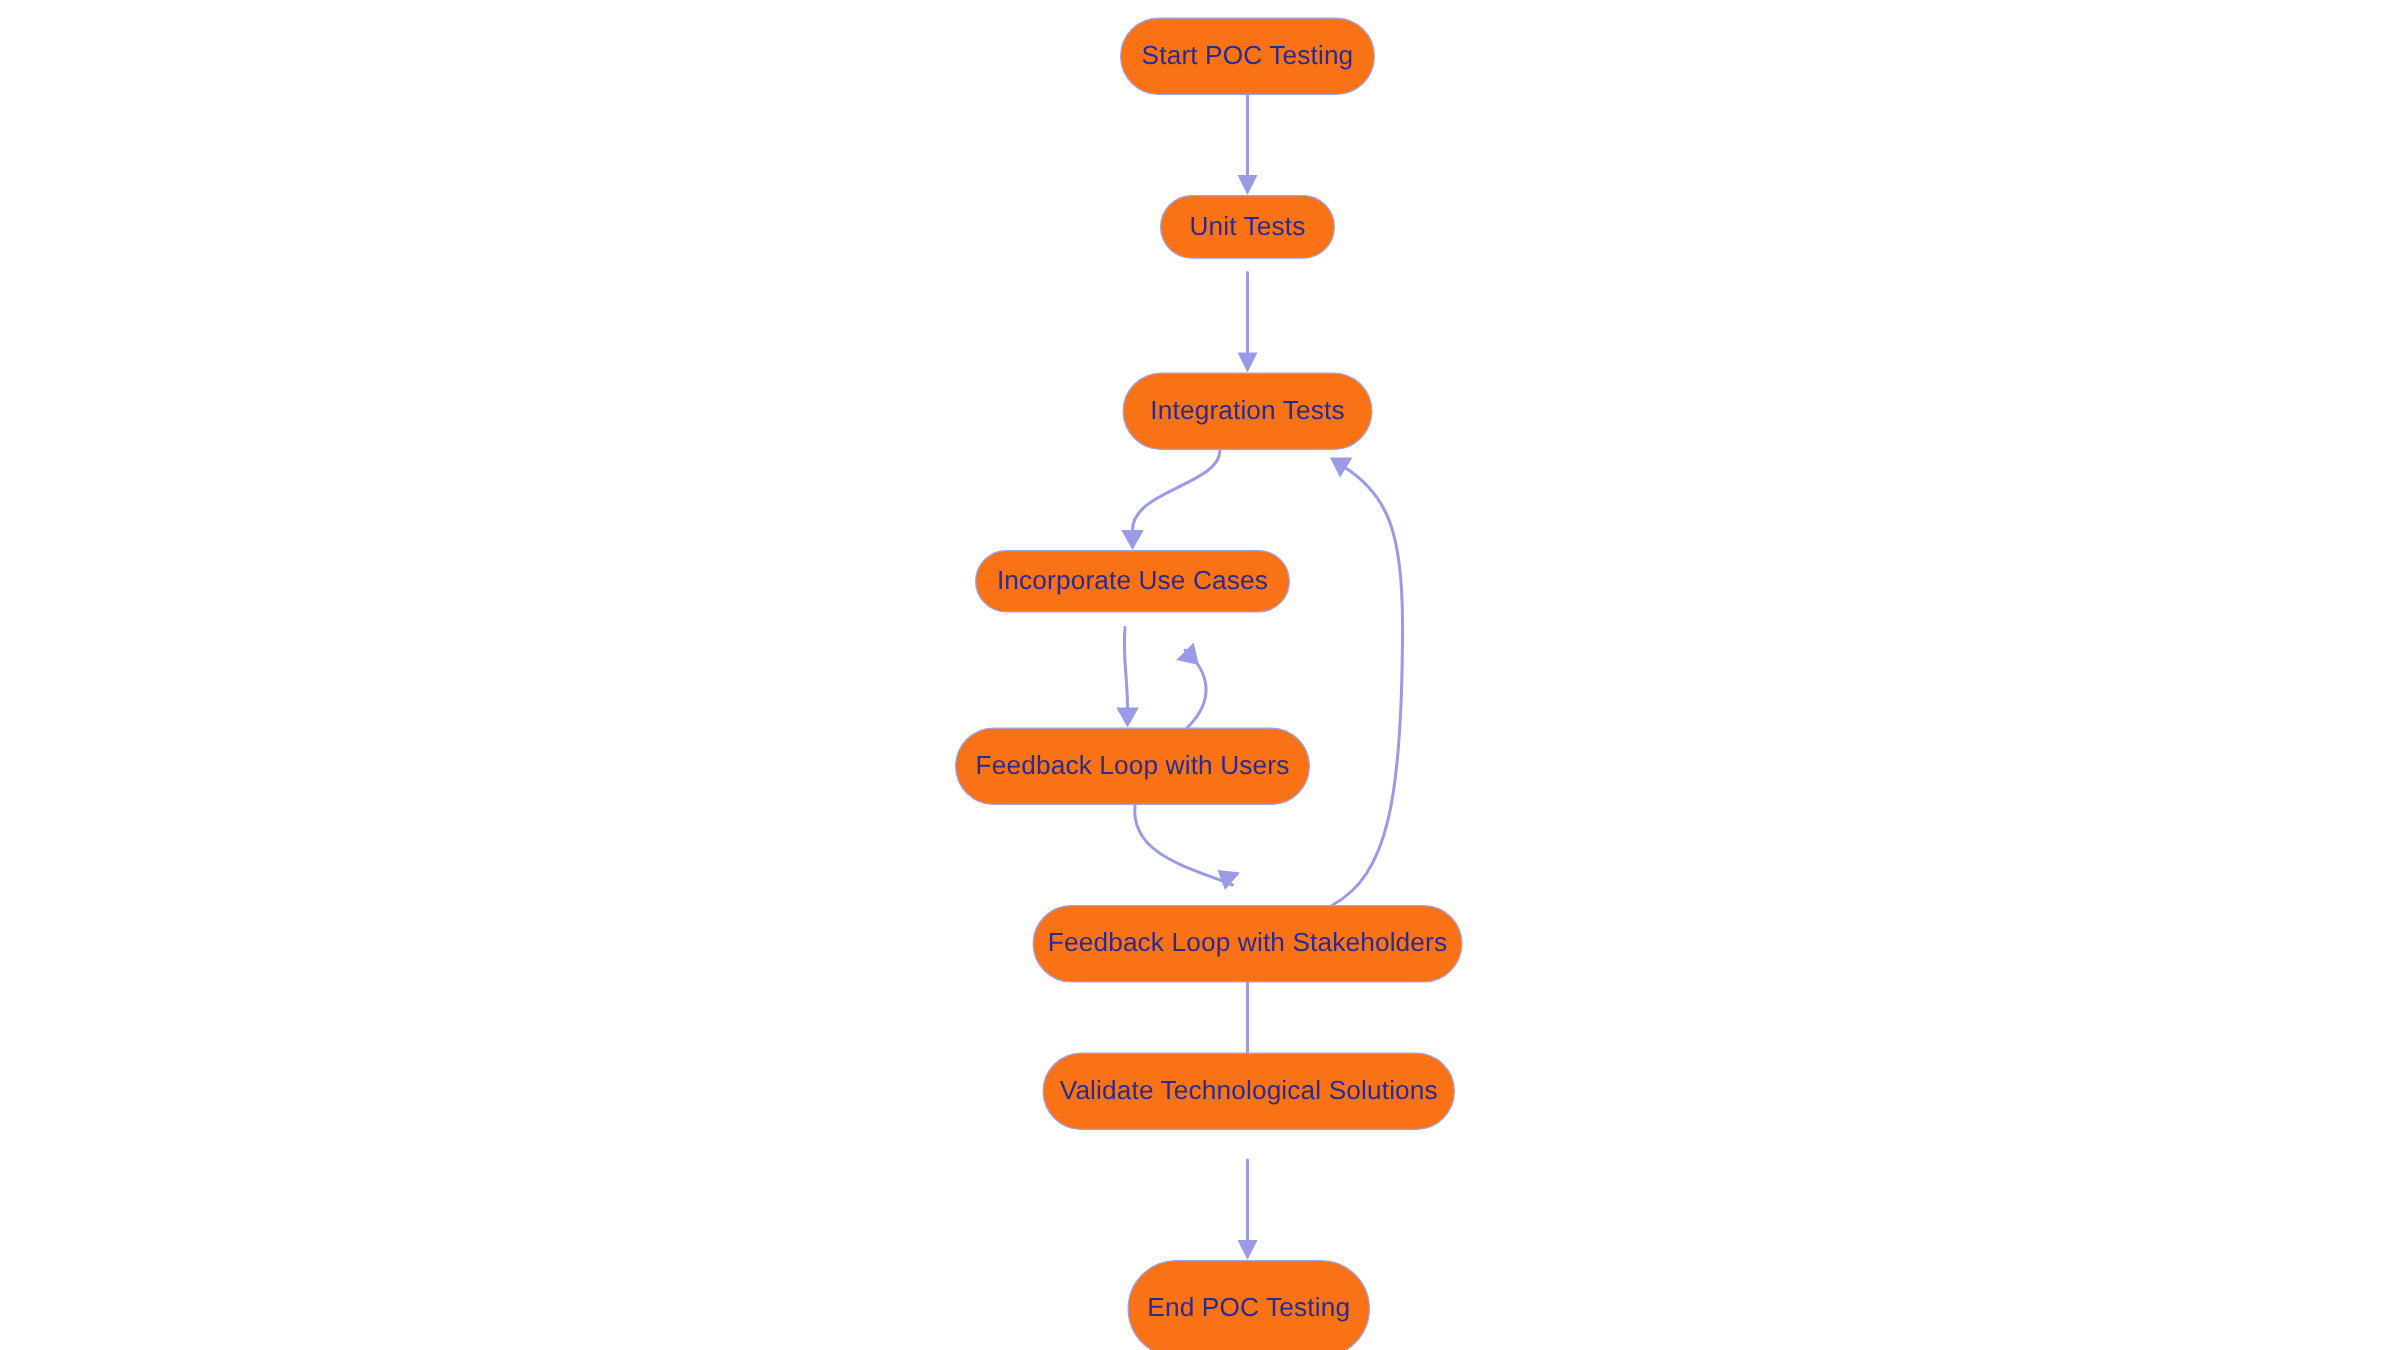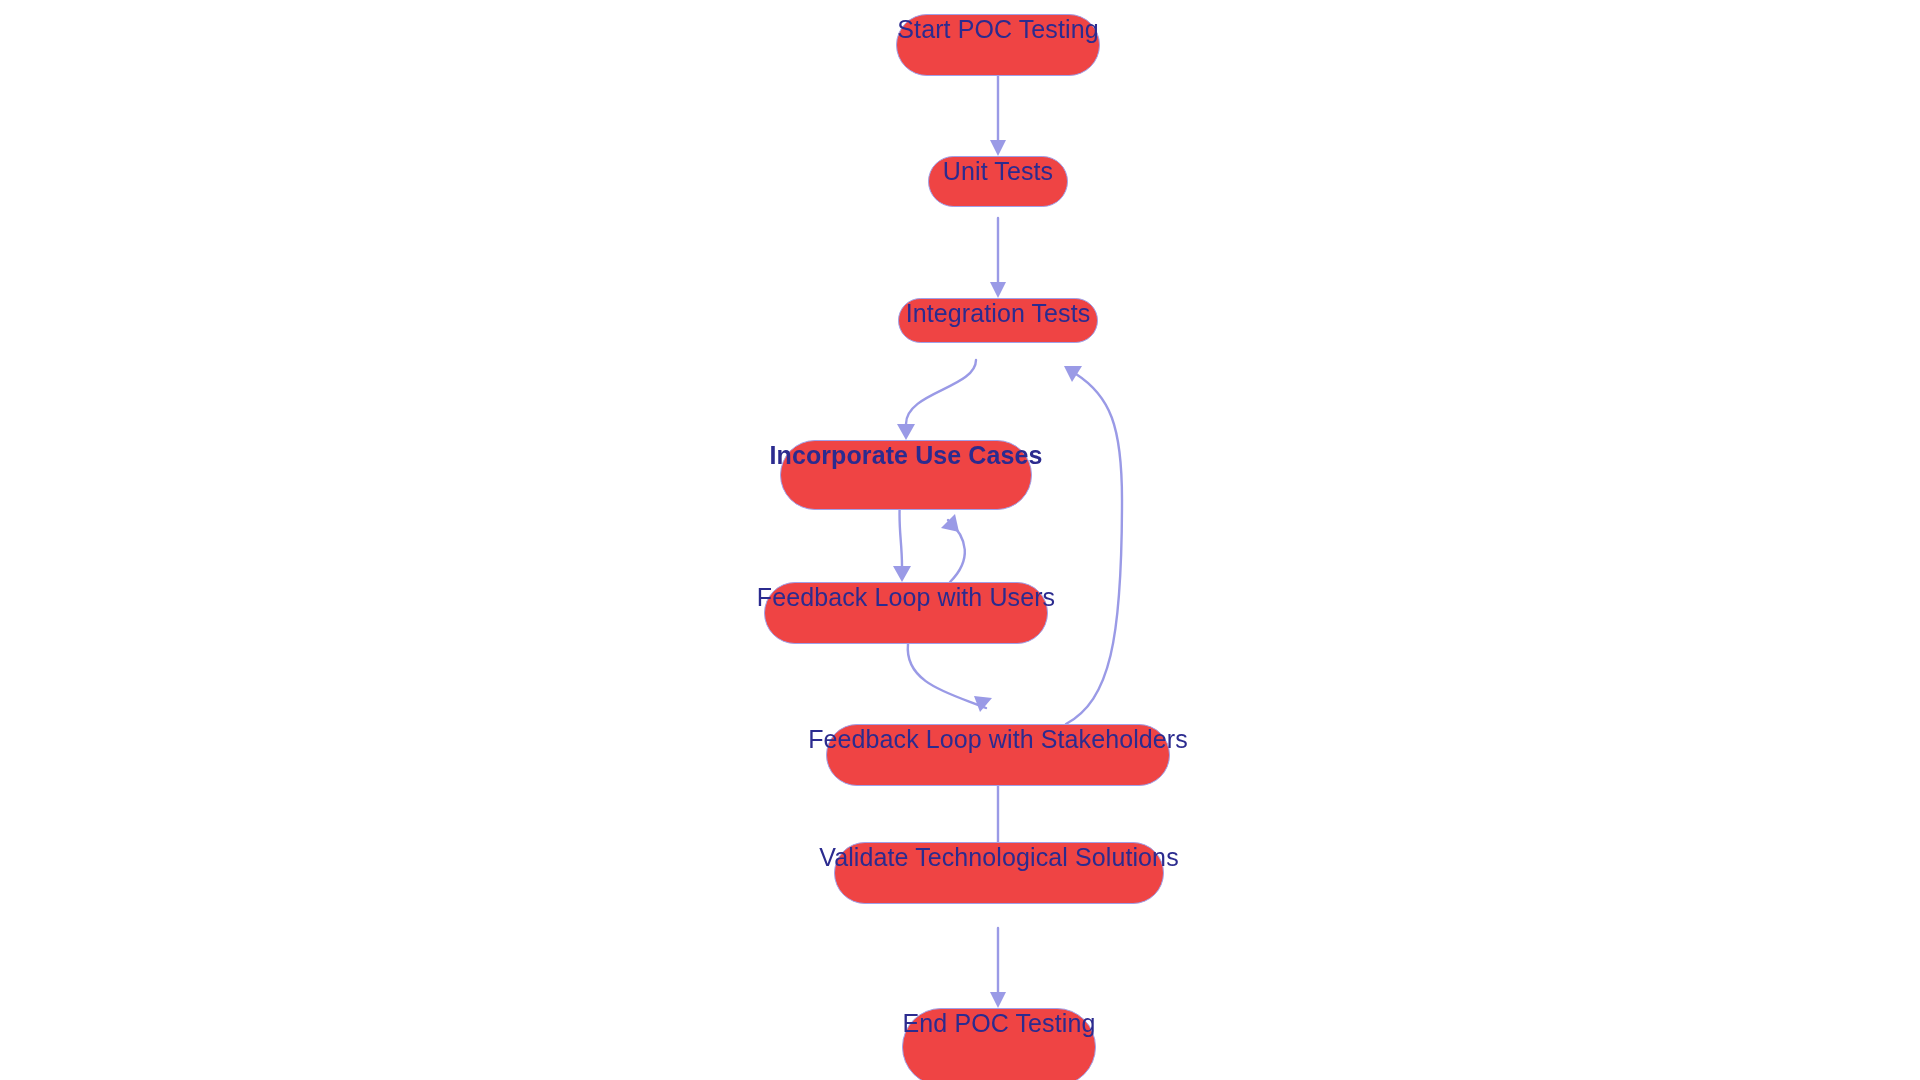--- a/index.html
+++ b/index.html
@@ -23,28 +23,28 @@
     position: absolute;
     left: 0;
     top: 0;
     width: 1920px;
     height: 1080px;
   }
   .node {
     position: absolute;
     box-sizing: border-box;
     display: flex;
-    align-items: flex-start;
+    align-items: center;
     justify-content: center;
-    background: #ef4444;
+    background: #f97316;
     border: 1.4px solid #a0a0e8;
     border-radius: 999px;
     color: #2b2b8f;
     font-family: "Liberation Sans", sans-serif;
-    font-size: 25px;
+    font-size: 21px;
     font-weight: 400;
     letter-spacing: 0.1px;
     white-space: nowrap;
     z-index: 3;
   }
   .node-label {
     pointer-events: none;
   }
   .edge-path {
     fill: none;
@@ -112,25 +112,25 @@
   </svg>
 
   <div class="node" style="left:896px; top:14px; width:204px; height:62px;">
     <span class="node-label">Start POC Testing</span>
   </div>
 
   <div class="node" style="left:928px; top:156px; width:140px; height:51px;">
     <span class="node-label">Unit Tests</span>
   </div>
 
-  <div class="node" style="left:898px; top:298px; width:200px; height:45px;">
+  <div class="node" style="left:898px; top:298px; width:200px; height:62px;">
     <span class="node-label">Integration Tests</span>
   </div>
 
-  <div class="node" style="left:780px; top:440px; width:252px; height:70px;font-weight:bold;">
+  <div class="node" style="left:780px; top:440px; width:252px; height:50px;">
     <span class="node-label">Incorporate Use Cases</span>
   </div>
 
   <div class="node" style="left:764px; top:582px; width:284px; height:62px;">
     <span class="node-label">Feedback Loop with Users</span>
   </div>
 
   <div class="node" style="left:826px; top:724px; width:344px; height:62px;">
     <span class="node-label">Feedback Loop with Stakeholders</span>
   </div>

